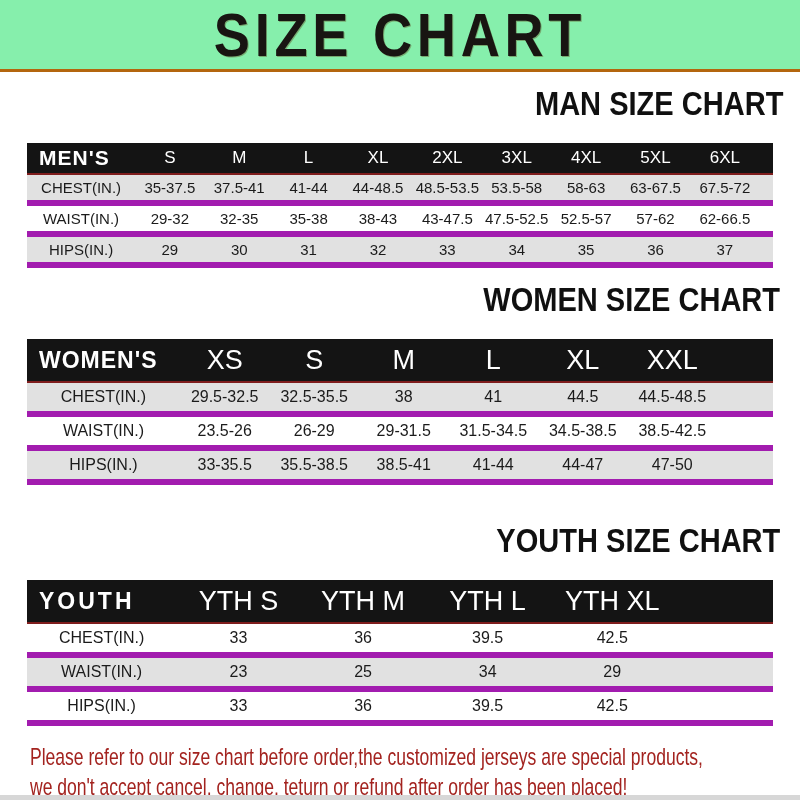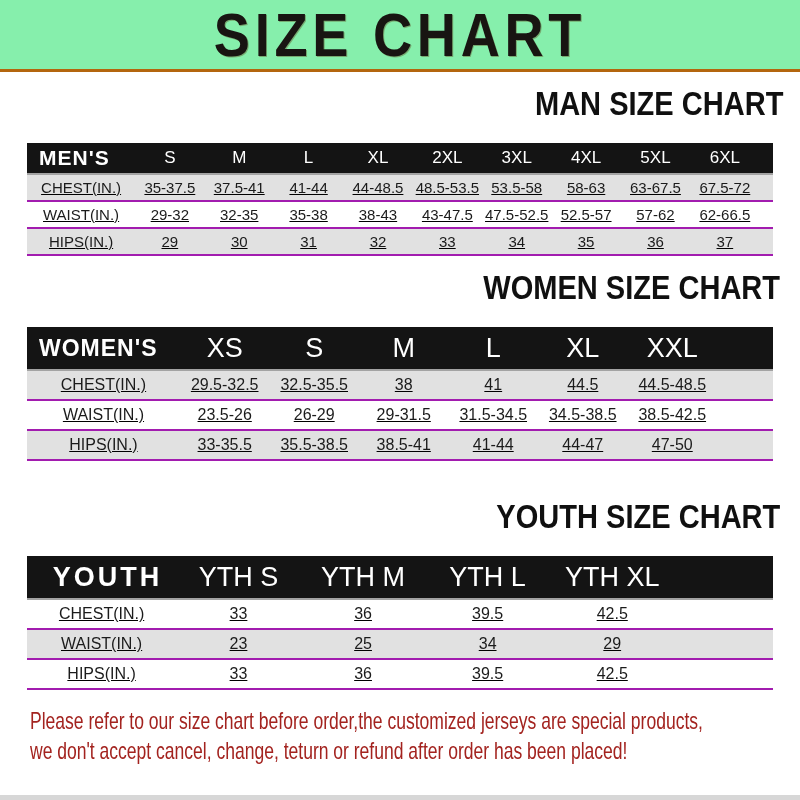--- a/index.html
+++ b/index.html
@@ -27,32 +27,32 @@
   #youth-heading{margin-top:38px;}
   
   .size-table{
     width:746px;margin:0 auto;border-collapse:collapse;table-layout:fixed;
   }
   .size-table th{
     background:#141414;color:#fff;font-weight:400;text-align:center;padding:0;
   }
   .size-table .corner{text-align:left;padding-left:12px;font-weight:700;}
   .size-table td{text-align:center;color:#1b1b1b;padding:0;}
-  .size-table thead tr{border-bottom:2px solid #a3a3a3;}
-  .size-table tbody tr{border-bottom:2px solid #a21caf;text-decoration:underline;}
+  .size-table thead tr{border-bottom:2px solid #7f1d1d;}
+  .size-table tbody tr{border-bottom:6px solid #a21caf;}
   tr.stripe{background:#e1e1e1;}
   tr.plain{background:#ffffff;}
   
   .men th{height:30px;font-size:17px;}
   .men .corner{font-size:21px;letter-spacing:1px;}
   .men td{height:25px;font-size:15px;}
   
   .women th,.youth th{height:42px;font-size:27px;}
   .women .corner{font-size:23px;letter-spacing:1px;}
-  .youth .corner{font-size:27px;letter-spacing:3px;text-align:center;}
+  .youth .corner{font-size:23px;letter-spacing:3px;}
   .women td,.youth td{height:28px;font-size:16px;}
   
   .footer{margin:16px 0 0 30px;}
   .footer-line{
     display:block;white-space:nowrap;font-size:24px;line-height:30px;
     transform:scaleX(0.73);transform-origin:0 50%;
   }
   .bottom-edge{position:absolute;left:0;bottom:0;width:800px;height:5px;background:#d7d7d7;}
 </style>
 </head>

